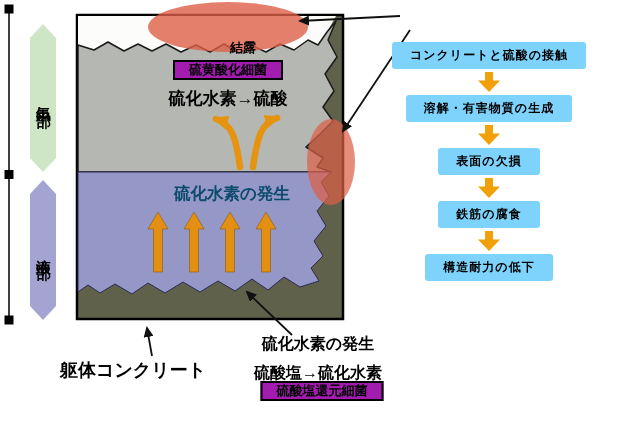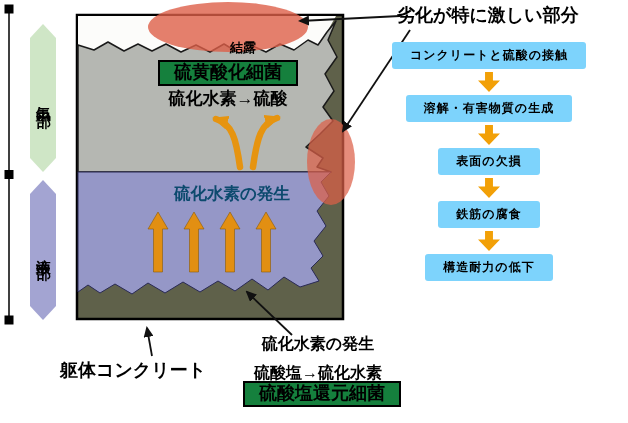--- a/index.html
+++ b/index.html
@@ -4,21 +4,21 @@
 <style>
   html,body{margin:0;padding:0;background:#fff;}
   .stage{
     position:relative;width:628px;height:423px;background:#fff;overflow:hidden;
     font-family:"Liberation Sans",sans-serif;color:#000;
   }
   .stage svg{position:absolute;left:0;top:0;}
   .txt{position:absolute;font-weight:bold;white-space:nowrap;line-height:1.1;}
   .center{transform:translateX(-50%);}
   .t-ketsuro{left:243px;top:41px;font-size:13px;text-align:center;}
-  .wbox{background:#15803d;border:2px solid #000;padding:1px 14px;font-size:18px;}
+  .wbox{background:#a21caf;border:2px solid #000;padding:1px 14px;font-size:13px;}
   .box-bact-air{left:228px;top:60px;}
   .t-h2s-acid{left:228px;top:90px;font-size:17px;text-align:center;}
   .t-h2s-gen{left:232px;top:184px;font-size:16.5px;color:#0c4a6e;}
   .t-concrete{left:60px;top:361px;font-size:18px;}
   .t-sludge{left:318px;top:335px;font-size:16px;}
   .t-sulfate{left:318px;top:364px;font-size:16px;}
   .box-bact-red{left:322px;top:381px;}
   .flow-title{left:397px;top:6px;font-size:18px;}
   .vlabel{
     position:absolute;width:26px;display:flex;align-items:center;justify-content:center;
@@ -100,21 +100,20 @@
   <div class="txt center t-ketsuro">結露</div>
   <div class="txt center wbox box-bact-air">硫黄酸化細菌</div>
   <div class="txt center t-h2s-acid">硫化水素→硫酸</div>
   <div class="txt center t-h2s-gen">硫化水素の発生</div>
 
   <div class="txt t-concrete">躯体コンクリート</div>
   <div class="txt center t-sludge">硫化水素の発生</div>
   <div class="txt center t-sulfate">硫酸塩→硫化水素</div>
   <div class="txt center wbox box-bact-red">硫酸塩還元細菌</div>
 
-  <div class="txt flow-title">劣化が特に激しい部分</div>
 
   <div class="flow">
     <div class="fbox">コンクリートと硫酸の接触</div>
     <div class="farrow"></div>
     <div class="fbox">溶解・有害物質の生成</div>
     <div class="farrow"></div>
     <div class="fbox">表面の欠損</div>
     <div class="farrow"></div>
     <div class="fbox">鉄筋の腐食</div>
     <div class="farrow"></div>

